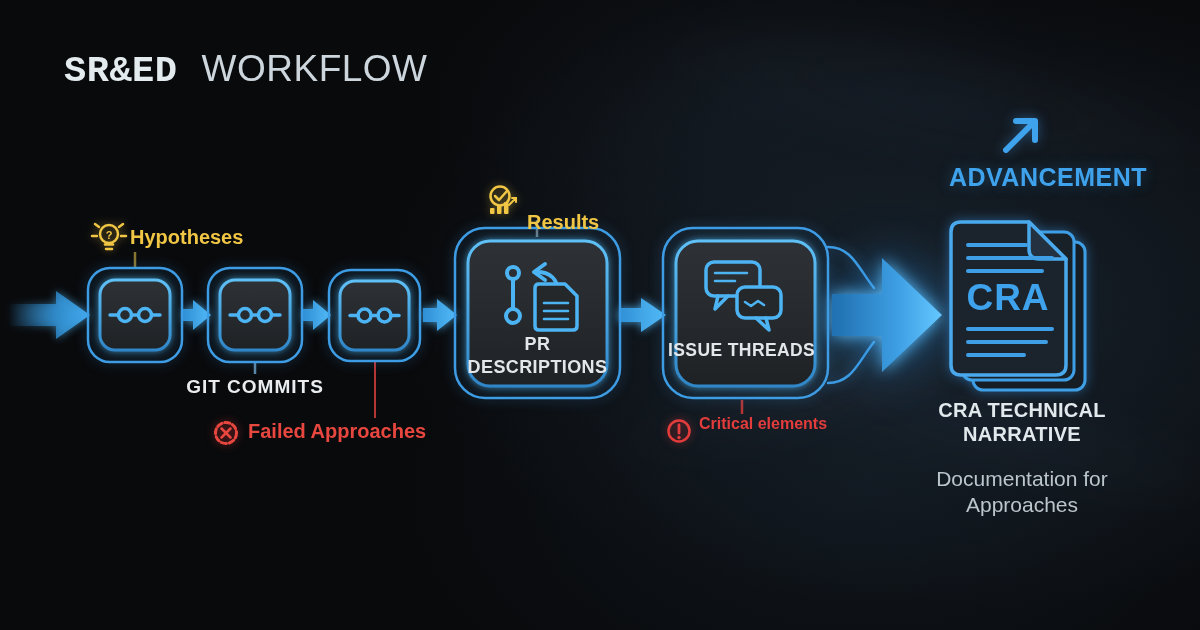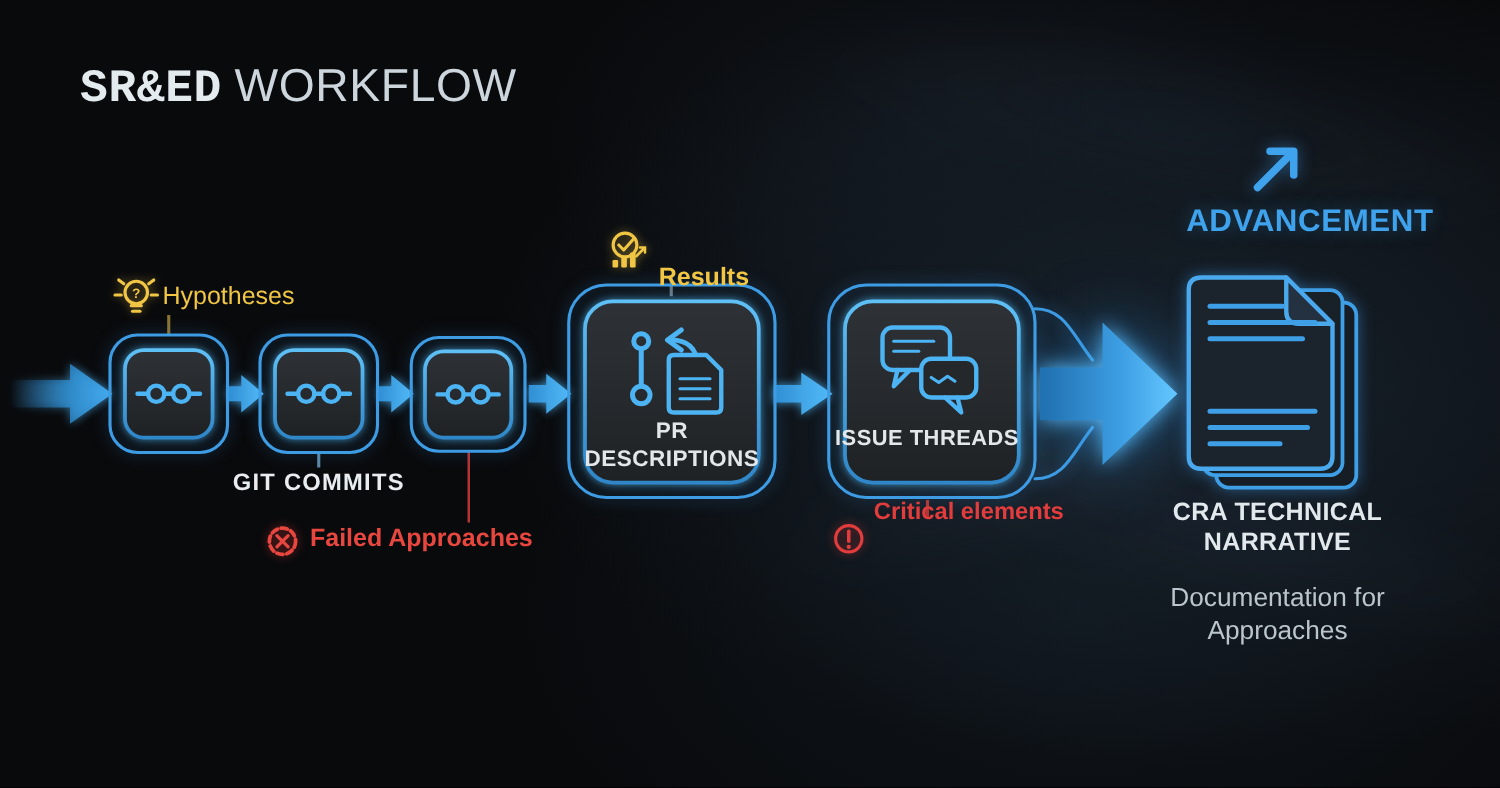--- a/index.html
+++ b/index.html
@@ -16,27 +16,27 @@
   .wisp1{left:600px;top:300px;width:520px;height:110px;transform:rotate(-22deg);
          background:radial-gradient(closest-side,rgba(130,170,210,.07),rgba(0,0,0,0));}
   .wisp2{left:700px;top:380px;width:560px;height:90px;transform:rotate(14deg);
          background:radial-gradient(closest-side,rgba(120,160,205,.05),rgba(0,0,0,0));}
   .wisp3{left:640px;top:40px;width:620px;height:120px;transform:rotate(10deg);
          background:radial-gradient(closest-side,rgba(110,150,195,.05),rgba(0,0,0,0));}
   svg.art{position:absolute;left:0;top:0;}
   .lbl{position:absolute;white-space:normal;}
   .title{left:64px;top:48px;font-size:37px;letter-spacing:.5px;color:#e3ebef;}
   .title .t-bold{font-weight:700;font-family:Liberation Mono, monospace;}
-  .title .t-light{font-weight:300;color:#ccd6dc;margin-left:10px;}
-  .lbl-hypotheses{left:130px;top:226px;font-size:20px;font-weight:400;color:#f1c644;}
+  .title .t-light{font-weight:300;color:#ccd6dc;margin-left:24px;}
+  .lbl-hypotheses{left:130px;top:226px;font-size:20px;font-weight:700;color:#f1c644;}
   .lbl-results{left:527px;top:187px;font-size:20px;font-weight:700;color:#f1c644;margin-top:24px;}
   .lbl-git{left:175px;top:376px;width:160px;text-align:center;font-size:19px;font-weight:700;
            color:#e9edf0;letter-spacing:1px;}
   .lbl-failed{left:248px;top:420px;font-size:20px;font-weight:700;color:#e8473f;}
-  .lbl-critical{left:699px;top:399px;font-size:19px;font-weight:700;color:#e23c3c;}
+  .lbl-critical{left:699px;top:415px;font-size:16px;font-weight:700;color:#e23c3c;}
   .lbl-pr{left:462px;top:333px;width:151px;text-align:center;font-size:18px;font-weight:700;
           color:#e3e7ea;letter-spacing:.4px;line-height:1.25;}
   .lbl-issue{left:668px;top:340px;width:151px;text-align:left;font-size:17.5px;font-weight:700;
           color:#e3e7ea;letter-spacing:.4px;line-height:1.25;}
   .lbl-advancement{left:897px;top:163px;width:250px;text-align:right;font-size:25px;font-weight:800;
           color:#3fa2ec;letter-spacing:.5px;text-shadow:0 0 14px rgba(63,162,236,.35);}
   .lbl-cra{left:955px;top:277px;width:106px;text-align:center;font-size:37px;font-weight:800;
           color:#3fa2ec;letter-spacing:1px;}
   .lbl-narrative{left:917px;top:398px;width:210px;text-align:center;font-size:20px;font-weight:700;
           color:#e2e9ed;line-height:1.22;letter-spacing:.3px;}
@@ -224,15 +224,16 @@
   </div>
 
   <div class="lbl lbl-hypotheses">Hypotheses</div>
   <div class="lbl lbl-results">Results</div>
   <div class="lbl lbl-git">GIT COMMITS</div>
   <div class="lbl lbl-failed">Failed Approaches</div>
   <div class="lbl lbl-pr">PR DESCRIPTIONS</div>
   <div class="lbl lbl-issue">ISSUE THREADS</div>
   <div class="lbl lbl-critical">Critical elements</div>
   <div class="lbl lbl-advancement">ADVANCEMENT</div>
+  <div class="lbl lbl-cra">CRA</div>
   <div class="lbl lbl-narrative">CRA TECHNICAL NARRATIVE</div>
   <div class="lbl lbl-eligibility">Documentation for Approaches</div>
 </div>
 
 </body></html>

